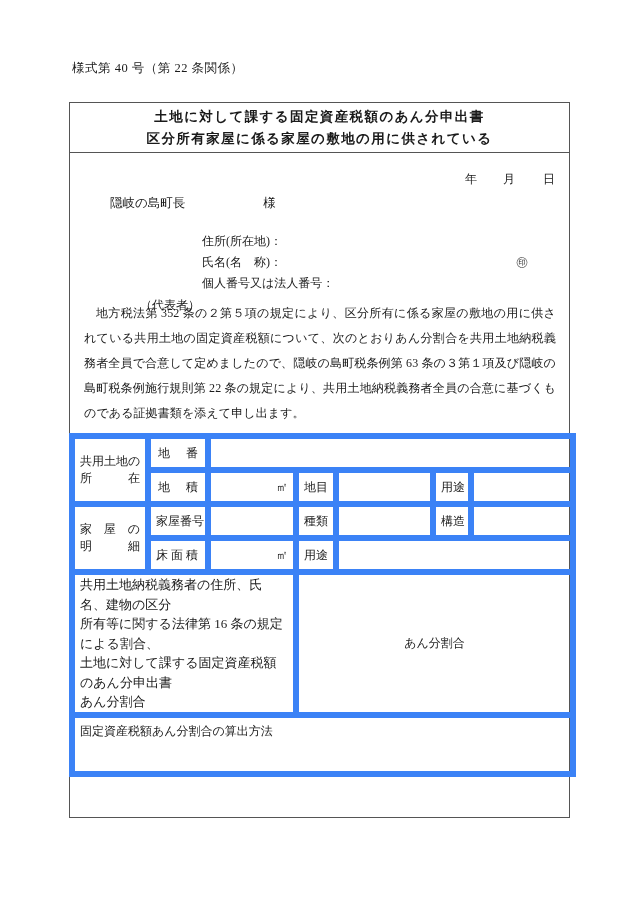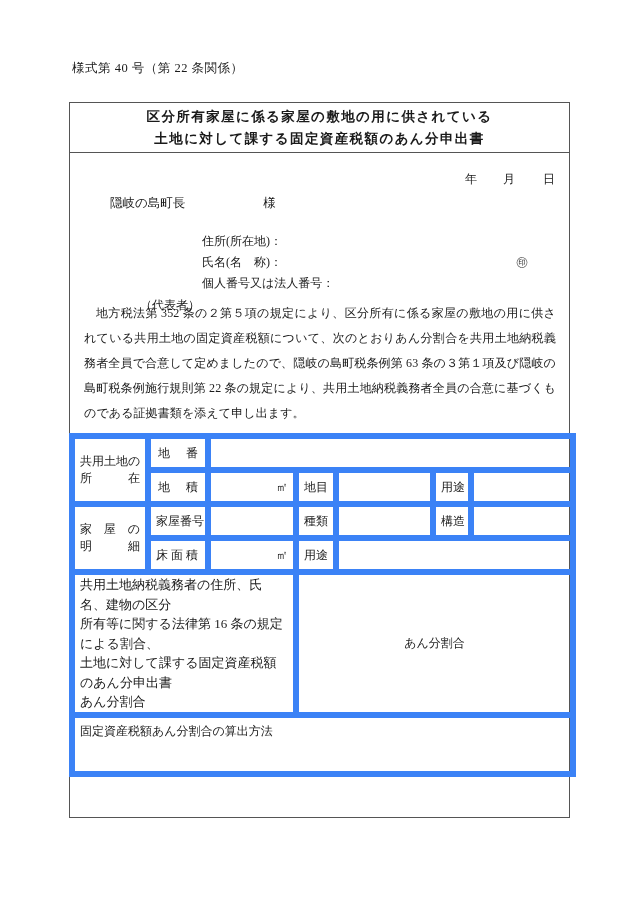--- a/index.html
+++ b/index.html
@@ -186,22 +186,22 @@
 </head>
 <body>
 
 <div class="page">
 
   <div class="form-no">様式第 40 号（第 22 条関係）</div>
 
   <div class="frame">
 
     <div class="title-box">
+      <div class="title-line">土地に対して課する固定資産税額のあん分申出書</div>
       <div class="title-line">区分所有家屋に係る家屋の敷地の用に供されている</div>
-      <div class="title-line">土地に対して課する固定資産税額のあん分申出書</div>
     </div>
 
     <div class="date-line">
       <span class="d-year">年</span><span class="d-month">月</span><span>日</span>
     </div>
 
     <div class="addressee">
       <span>隠岐の島町長</span><span class="sama">様</span>
     </div>
 

